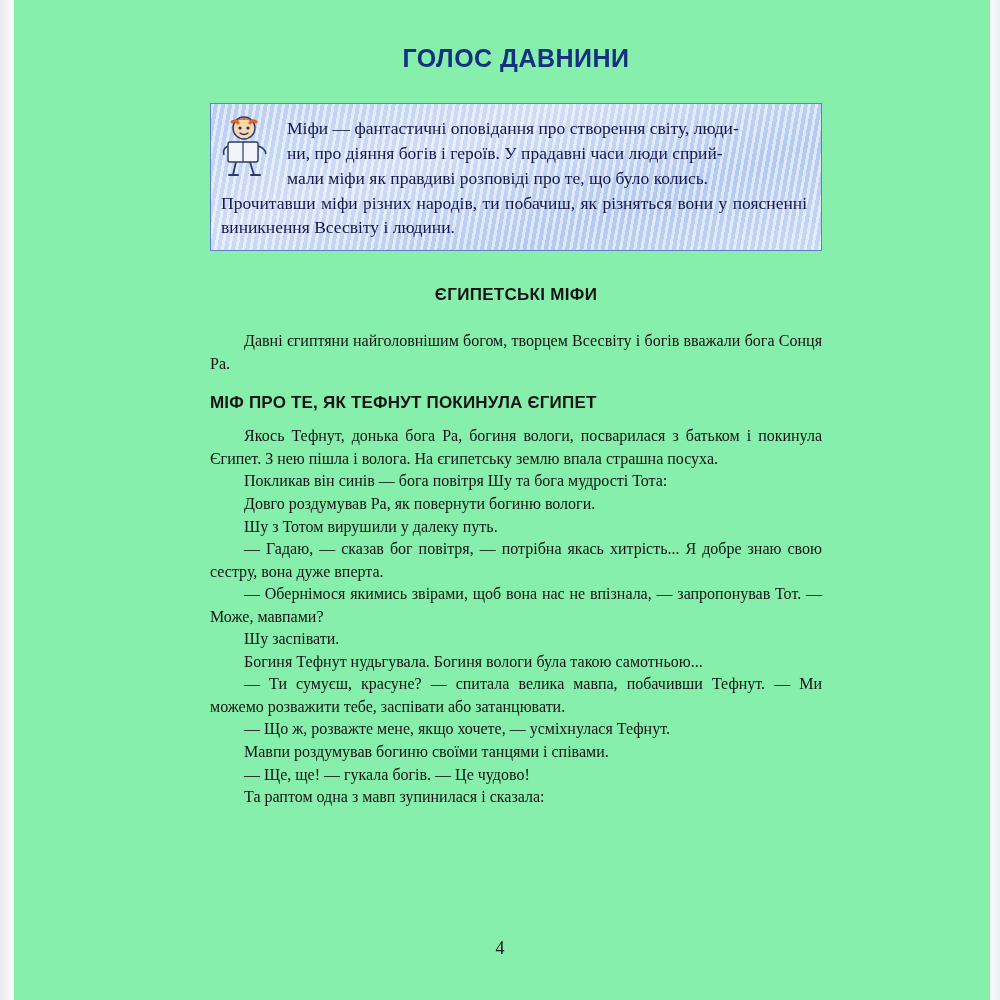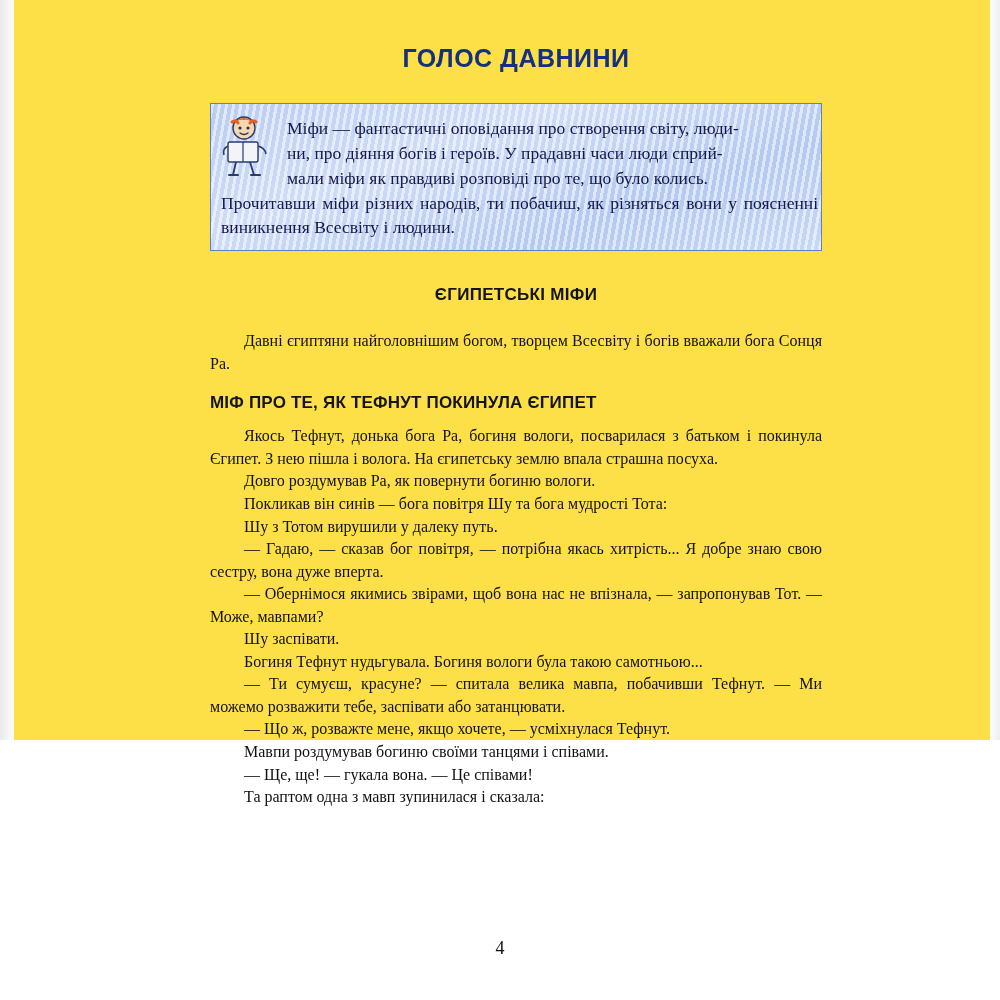--- a/index.html
+++ b/index.html
@@ -10,23 +10,23 @@
     width: 1000px;
     height: 1000px;
     background: #ffffff;
     font-family: "Liberation Serif", serif;
     color: #1a1a1a;
     overflow: hidden;
   }
   .page {
     position: relative;
     width: 1000px;
-    height: 740px;
+    height: 1000px;
     box-sizing: border-box;
-    background: #fde047;
+    background: #86efac;
   }
   
   .page::before {
     content: "";
     position: absolute;
     left: 0; top: 0; bottom: 0;
     width: 14px;
     background: linear-gradient(to right, #e8eaec, #fdfdfd);
     pointer-events: none;
   }
@@ -63,21 +63,21 @@
     margin: 0 0 48px 0;
     letter-spacing: 1px;
   }
   .callout {
     position: relative;
     box-sizing: border-box;
     border: 1px solid #5f7fc6;
     background:
       repeating-linear-gradient(100deg, rgba(255,255,255,0.55) 0px, rgba(255,255,255,0.55) 3px, rgba(255,255,255,0.0) 3px, rgba(255,255,255,0.0) 7px),
       linear-gradient(160deg, #b9cdf2 0%, #cfdcf7 35%, #b3c9f0 70%, #c8d8f6 100%);
-    padding: 12px 3px 10px 10px;
+    padding: 12px 14px 10px 10px;
     margin-bottom: 34px;
     margin-top: 28px;
   }
   .callout-text {
     font-size: 17.5px;
     line-height: 1.42;
     text-align: justify;
     text-align-last: left;
     color: #14184a;
     margin: 0;
@@ -173,29 +173,29 @@
       </p>
     </div>
 
     <h3 class="heading-center">ЄГИПЕТСЬКІ МІФИ</h3>
 
     <p class="body">Давні єгиптяни найголовнішим богом, творцем Всесвіту і богів вважали бога Сонця Ра.</p>
 
     <h4 class="heading-story">МІФ ПРО ТЕ, ЯК ТЕФНУТ ПОКИНУЛА ЄГИПЕТ</h4>
 
     <p class="body">Якось Тефнут, донька бога Ра, богиня вологи, посварилася з батьком і покинула Єгипет. З нею пішла і волога. На єгипетську землю впала страшна посуха.</p>
+    <p class="body">Покликав він синів — бога повітря Шу та бога мудрості Тота:</p>
     <p class="body">Довго роздумував Ра, як повернути богиню вологи.</p>
-    <p class="body">Покликав він синів — бога повітря Шу та бога мудрості Тота:</p>
     <p class="body">Шу з Тотом вирушили у далеку путь.</p>
     <p class="body">— Гадаю, — сказав бог повітря, — потрібна якась хитрість... Я добре знаю свою сестру, вона дуже вперта.</p>
     <p class="body">— Обернімося якимись звірами, щоб вона нас не впізнала, — запропонував Тот. — Може, мавпами?</p>
     <p class="body">Шу заспівати.</p>
     <p class="body">Богиня Тефнут нудьгувала. Богиня вологи була такою самотньою...</p>
     <p class="body">— Ти сумуєш, красуне? — спитала велика мавпа, побачивши Тефнут. — Ми можемо розважити тебе, заспівати або затанцювати.</p>
     <p class="body">— Що ж, розважте мене, якщо хочете, — усміхнулася Тефнут.</p>
     <p class="body">Мавпи роздумував богиню своїми танцями і співами.</p>
-    <p class="body">— Ще, ще! — гукала вона. — Це співами!</p>
+    <p class="body">— Ще, ще! — гукала богів. — Це чудово!</p>
     <p class="body">Та раптом одна з мавп зупинилася і сказала:</p>
 
   </div>
 
   <div class="page-number">4</div>
 </div>
 
 </body></html>

